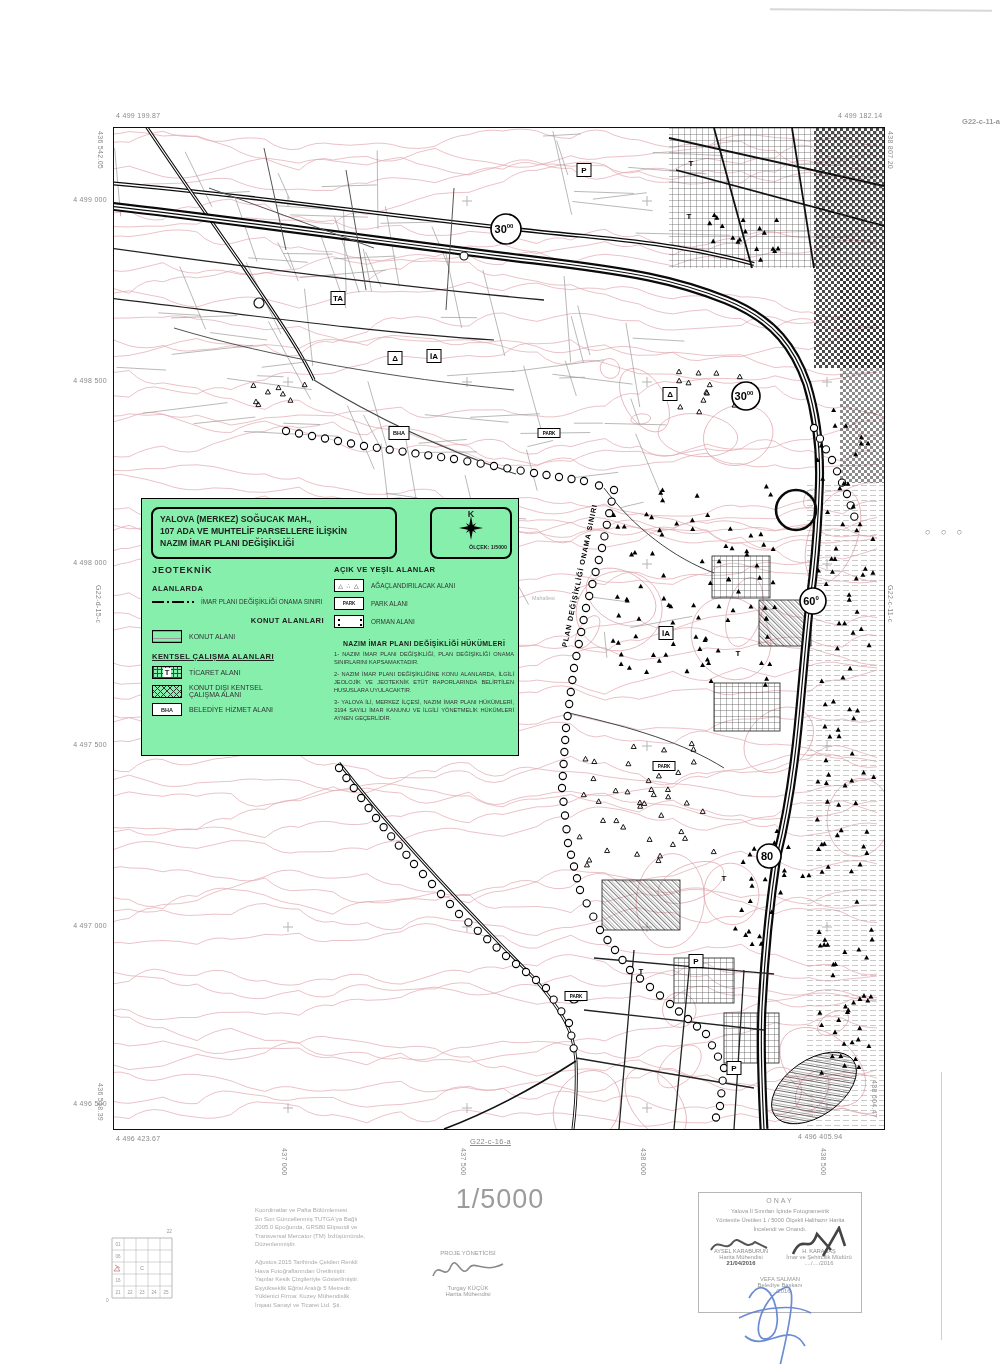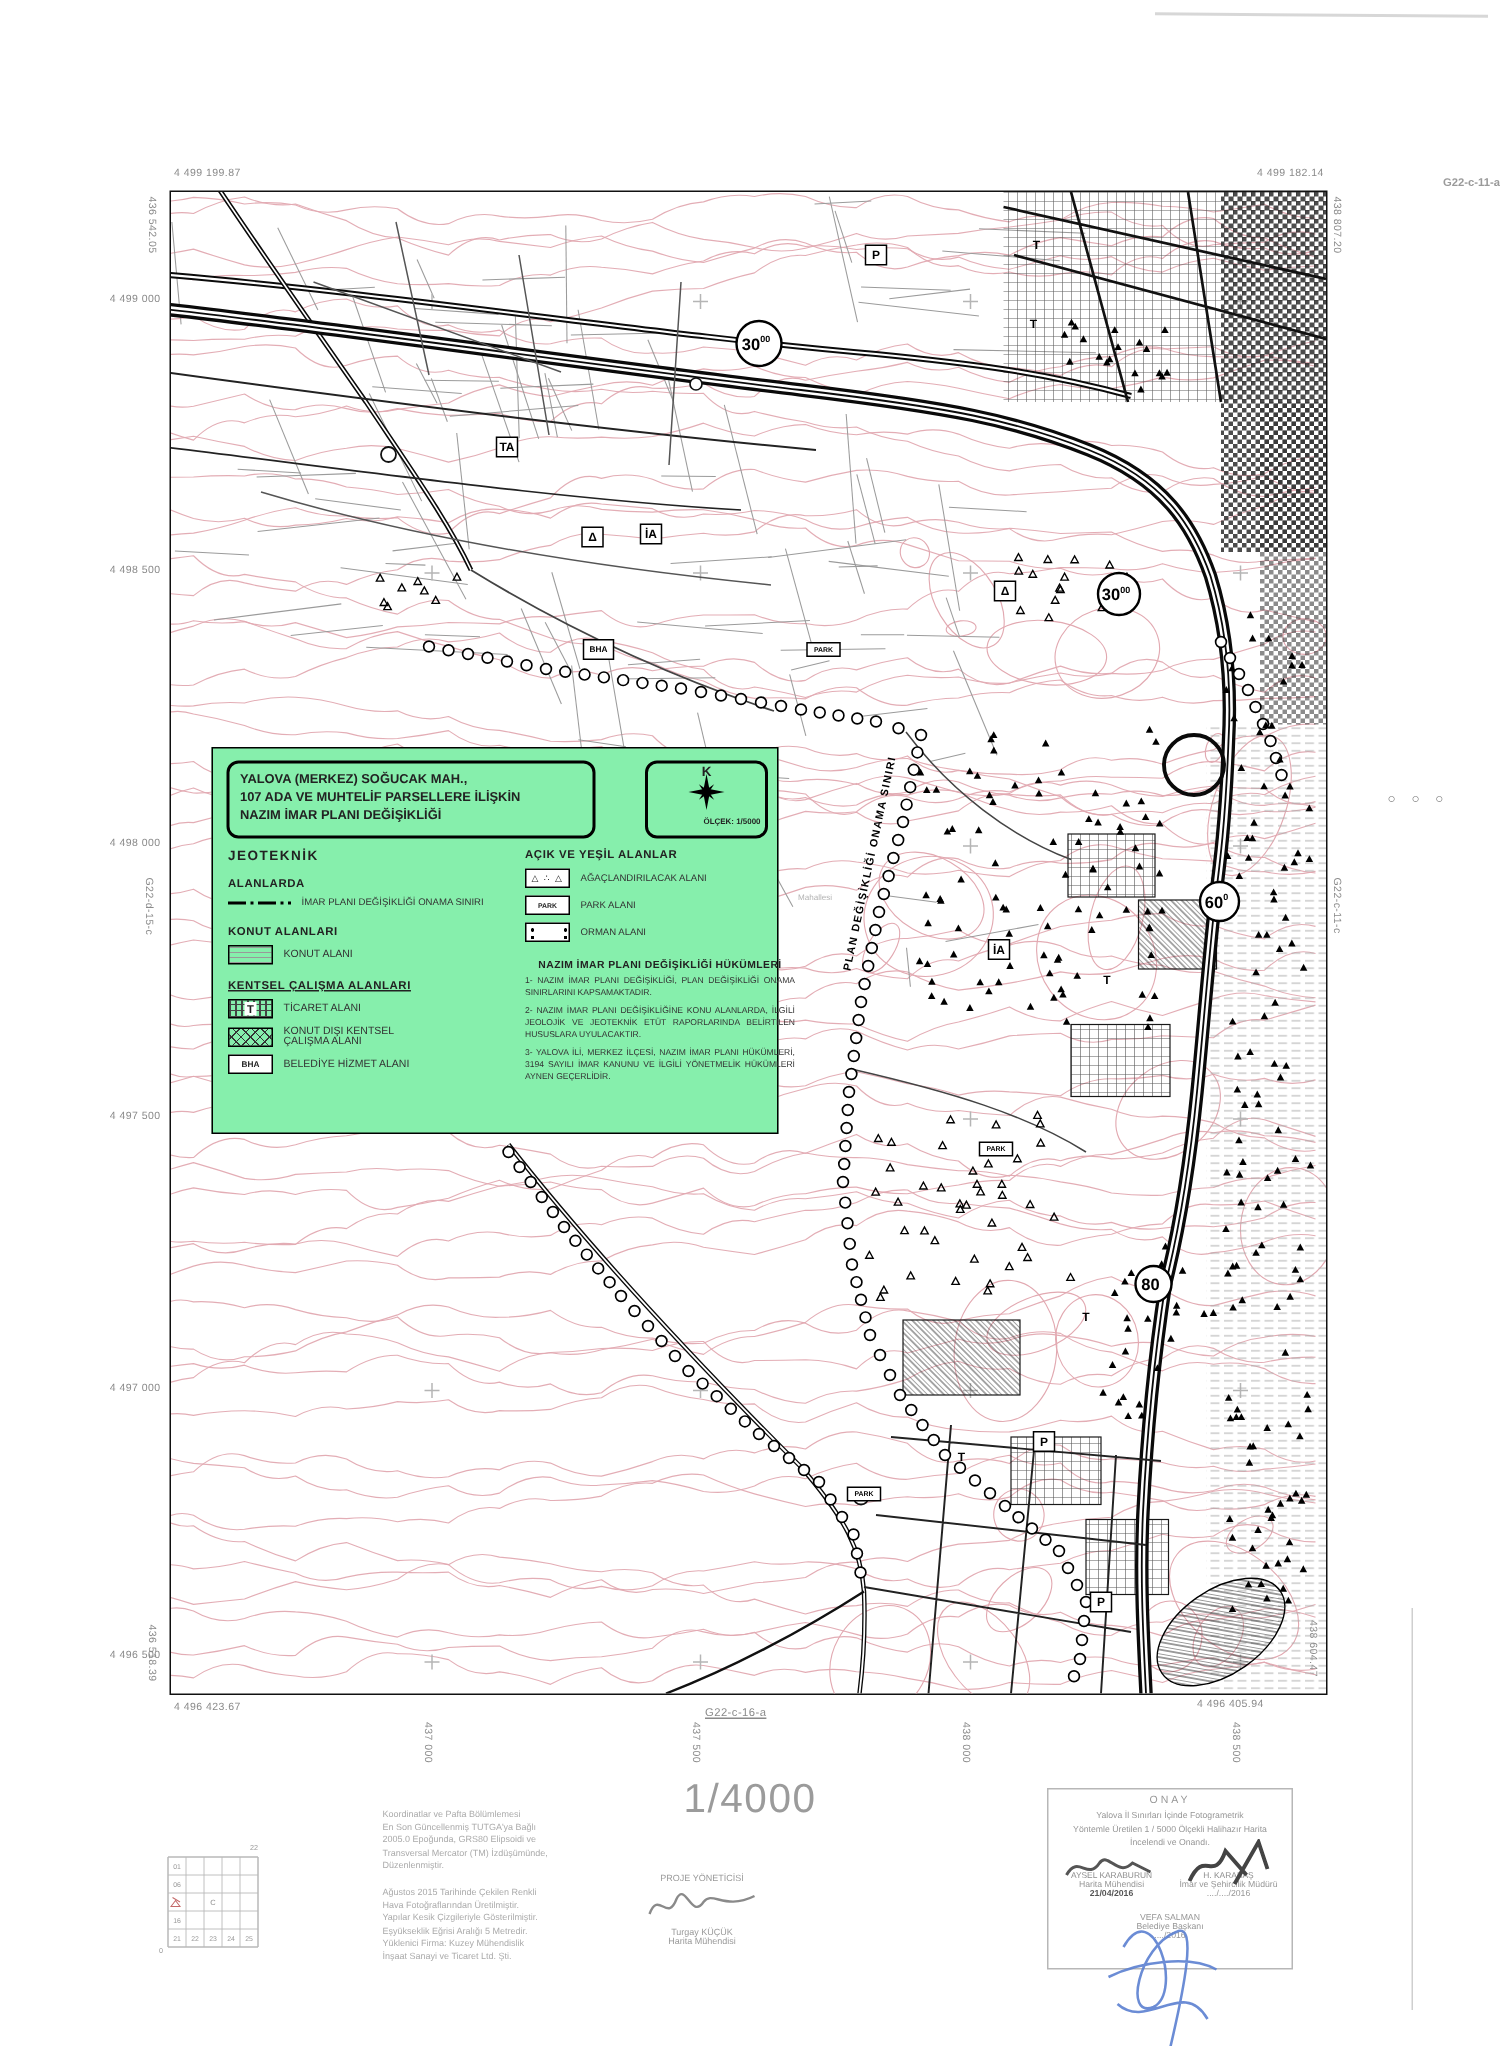--- a/index.html
+++ b/index.html
@@ -847,21 +847,21 @@
 
       <div class="abs" style="left:10px;top:66px;width:172px;">
         <div class="lg-h1">JEOTEKNİK</div>
         <div class="lg-h2" style="margin-top:9px;">ALANLARDA</div>
         <div class="lg-item">
           <svg width="42" height="6">
               <line x1="0" y1="3" x2="42" y2="3" stroke="#000" stroke-width="2" stroke-dasharray="12 3 2 3"></line>
             </svg>
           <span class="lg-label">İMAR PLANI DEĞİŞİKLİĞİ ONAMA SINIRI</span>
         </div>
-        <div class="lg-h2" style="margin-top:11px;">KONUT ALANLARI</div>
+        <div class="lg-h2" style="margin-top:11px;text-align:right;">KONUT ALANLARI</div>
         <div class="lg-item">
           <div class="sw sw-konut"></div>
           <span class="lg-label" style="font-size:7px;">KONUT ALANI</span>
         </div>
         <div class="lg-h2" style="margin-top:9px;text-decoration:underline;">KENTSEL ÇALIŞMA ALANLARI</div>
         <div class="lg-item">
           <div class="sw sw-tic">
               <span>T</span>
             </div>
           <span class="lg-label" style="font-size:7px;">TİCARET ALANI</span>
@@ -871,21 +871,21 @@
           <span class="lg-label" style="font-size:7px;width:100px;">KONUT DIŞI KENTSEL ÇALIŞMA ALANI</span>
         </div>
         <div class="lg-item">
           <div class="sw">
               <span>BHA</span>
             </div>
           <span class="lg-label" style="font-size:7px;">BELEDİYE HİZMET ALANI</span>
         </div>
       </div>
 
-      <div class="abs" style="left:192px;top:66px;width:180px;margin-left:16px;">
+      <div class="abs" style="left:192px;top:66px;width:180px;">
         <div class="lg-h2">AÇIK VE YEŞİL ALANLAR</div>
         <div class="lg-item">
           <div class="sw sw-agac">
               <span>△ ∴ △</span>
             </div>
           <span class="lg-label">AĞAÇLANDIRILACAK ALANI</span>
         </div>
         <div class="lg-item">
           <div class="sw" style="font-size:4.6px;">
               <span>PARK</span>
@@ -897,21 +897,21 @@
           <span class="lg-label">ORMAN ALANI</span>
         </div>
         <div class="huk-h">NAZIM İMAR PLANI DEĞİŞİKLİĞİ HÜKÜMLERİ</div>
         <div class="huk-p">1- NAZIM İMAR PLANI DEĞİŞİKLİĞİ, PLAN DEĞİŞİKLİĞİ ONAMA SINIRLARINI KAPSAMAKTADIR.</div>
         <div class="huk-p">2- NAZIM İMAR PLANI DEĞİŞİKLİĞİNE KONU ALANLARDA, İLGİLİ JEOLOJİK VE JEOTEKNİK ETÜT RAPORLARINDA BELİRTİLEN HUSUSLARA UYULACAKTIR.</div>
         <div class="huk-p">3- YALOVA İLİ, MERKEZ İLÇESİ, NAZIM İMAR PLANI HÜKÜMLERİ, 3194 SAYILI İMAR KANUNU VE İLGİLİ YÖNETMELİK HÜKÜMLERİ AYNEN GEÇERLİDİR.</div>
       </div>
     </div>
   </div>
 
-  <div class="abs scalebig">1/4000</div>
+  <div class="abs scalebig">1/5000</div>
   <div class="abs notes" style="left:255px;top:1206px;">Koordinatlar ve Pafta Bölümlemesi
 En Son Güncellenmiş TUTGA'ya Bağlı
 2005.0 Epoğunda, GRS80 Elipsoidi ve
 Transversal Mercator (TM) İzdüşümünde,
 Düzenlenmiştir.</div>
   <div class="abs notes" style="left:255px;top:1258px;">Ağustos 2015 Tarihinde Çekilen Renkli
 Hava Fotoğraflarından Üretilmiştir.
 Yapılar Kesik Çizgileriyle Gösterilmiştir.
 Eşyükseklik Eğrisi Aralığı 5 Metredir.
 Yüklenici Firma: Kuzey Mühendislik

